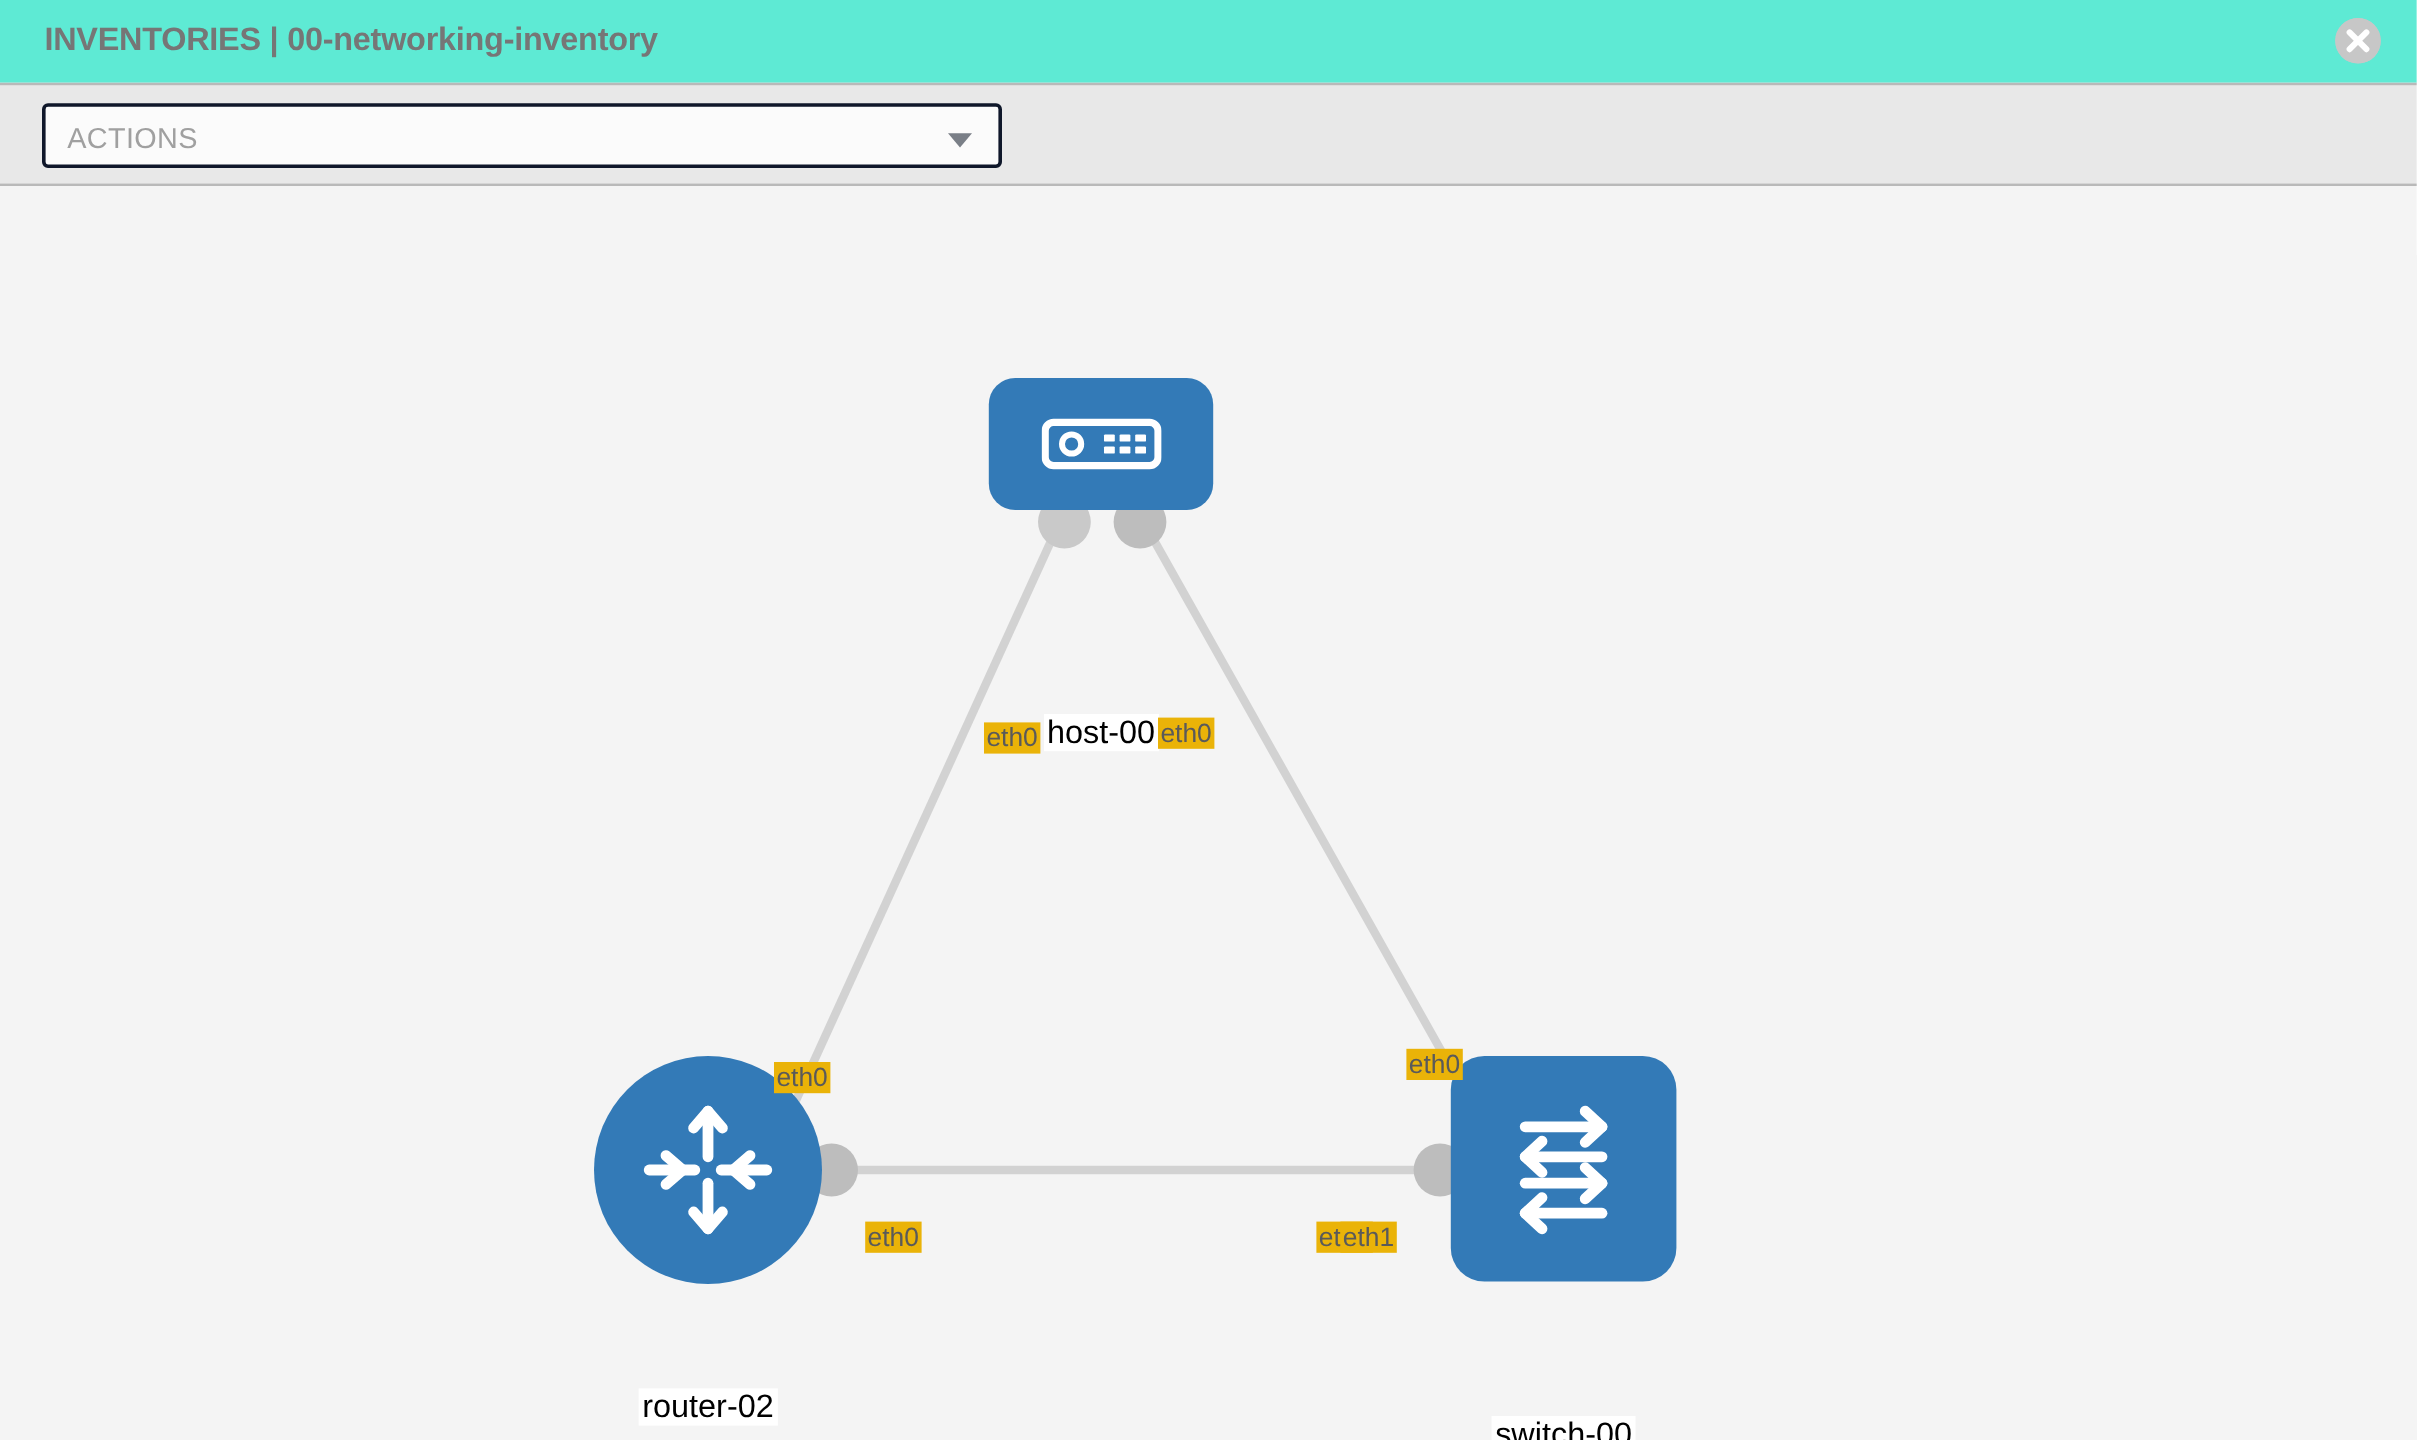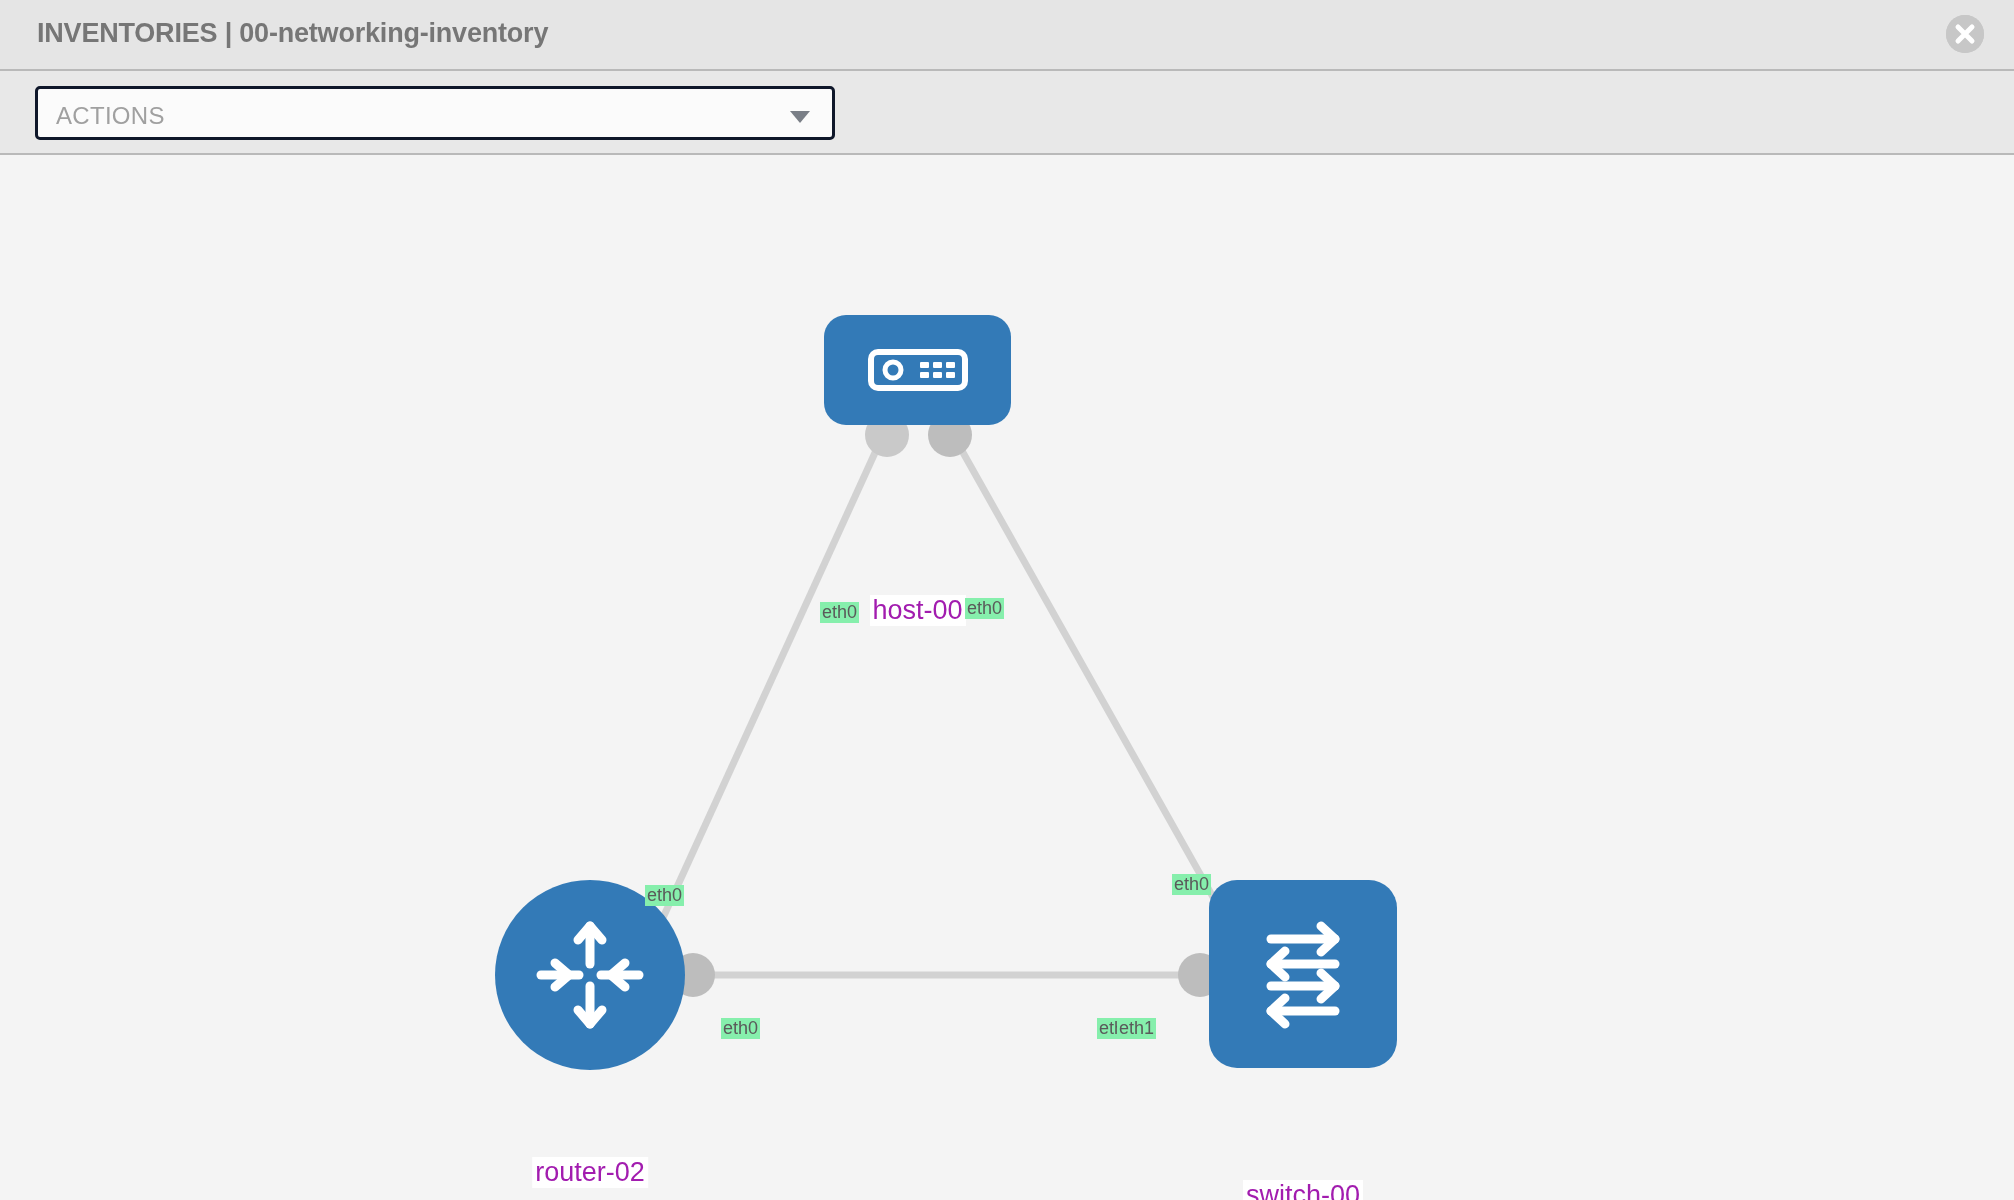--- a/index.html
+++ b/index.html
@@ -7,21 +7,21 @@
     width: 2014px; height: 1200px;
     font-family: "Liberation Sans", sans-serif;
     background: #ffffff;
     overflow: hidden;
   }
   #app { position: relative; width: 2014px; height: 1200px; }
 
   
   .header {
     position: absolute; left: 0; top: 0; width: 2014px; height: 69px;
-    background: #e5e5e5;
+    background: #5eead4;
   }
   .header-title {
     position: absolute; left: 37px; top: 18px;
     font-size: 27px; font-weight: bold; color: #767676;
     letter-spacing: -0.2px; white-space: nowrap;
   }
   .close-btn {
     position: absolute; right: 30px; top: 15px;
     width: 38px; height: 38px; border-radius: 50%;
     background: #c7c7c7; cursor: pointer;
@@ -71,42 +71,42 @@
   .topology { position: absolute; left: 0; top: 0; width: 2014px; height: 1045px; }
 
   .node { position: absolute; }
   .node-shape {
     background: #337ab7;
     display: flex; align-items: center; justify-content: center;
     cursor: pointer;
   }
   .node-label {
     position: absolute; left: 50%; transform: translateX(-50%);
-    white-space: nowrap; font-size: 27px; color: #a21caf;
+    white-space: nowrap; font-size: 27px; color: #000000;
     background: #ffffff; padding: 0 3px;
   }
 
   
   #node-host { left: 824px; top: 160px; }
   #node-host .node-shape { width: 187px; height: 110px; border-radius: 22px; }
   #node-host .node-label { top: 280px; }
 
   
   #node-router { left: 495px; top: 725px; }
   #node-router .node-shape { width: 190px; height: 190px; border-radius: 50%; }
   #node-router .node-label { top: 277px; }
 
   
   #node-switch { left: 1209px; top: 725px; }
   #node-switch .node-shape { width: 188px; height: 188px; border-radius: 28px; }
   #node-switch .node-label { top: 277px; margin-top: 23px; }
 
   .edge-label {
-    position: absolute; font-size: 18px; color: #5a5a5a;
-    background: #86efac; padding: 0 2px; white-space: nowrap;
+    position: absolute; font-size: 22px; color: #5a5a5a;
+    background: #eab308; padding: 0 2px; white-space: nowrap;
   }
 </style>
 </head>
 <body>
 
 <div id="app">
 
   <div class="header">
     <div class="header-title">INVENTORIES | 00-networking-inventory</div>
     <div class="close-btn">

